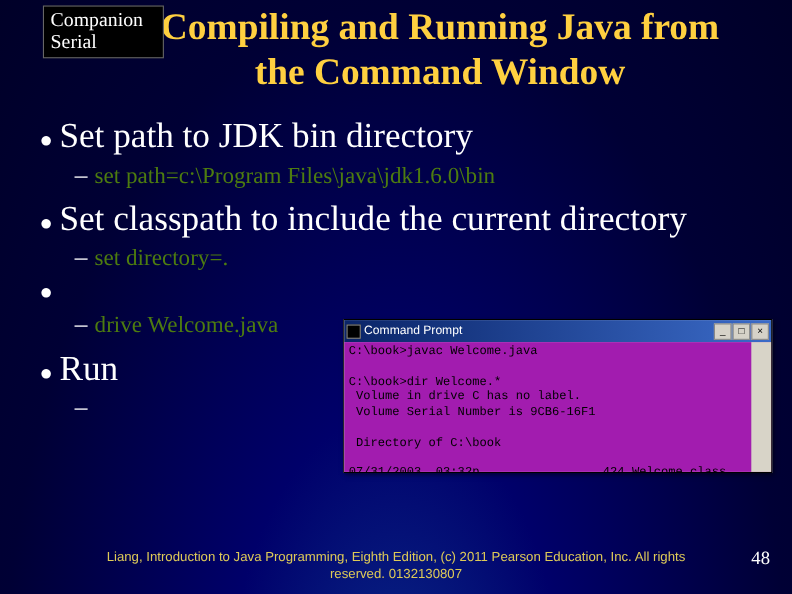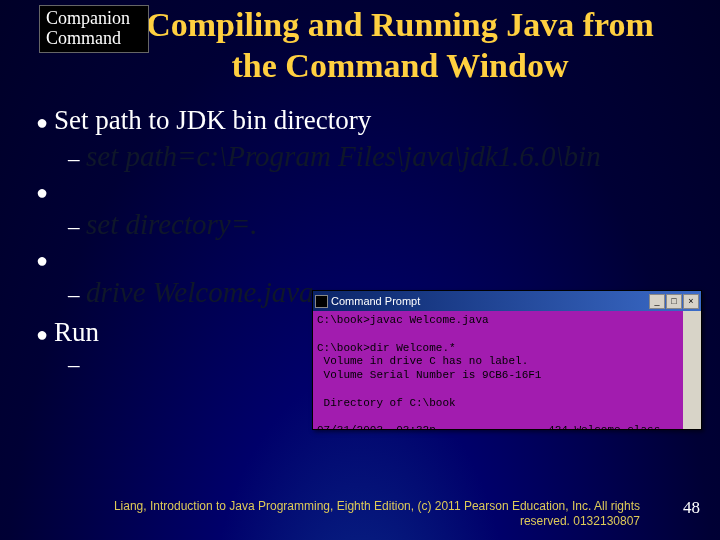--- a/index.html
+++ b/index.html
@@ -45,38 +45,37 @@
     align-items: baseline;
     margin-bottom: 4px;
   }
   .bullet-dot {
     color: #fff;
     font-size: 20px;
     width: 24px;
     text-align: center;
   }
   .bullet-text {
-    font-size: 27px;
+    font-size: 32px;
     color: #fff;
   }
   .sub-row {
     display: flex;
     align-items: baseline;
     margin-left: 38px;
     margin-bottom: 8px;
   }
   .sub-dash {
     font-size: 23px;
     color: #fff;
     width: 18px;
   }
   .sub-text {
-    font-size: 29px;
-    color: #0f172a;
-    font-style: italic;
+    font-size: 21px;
+    color: #4d7c0f;
   }
   .cmd-window {
     position: absolute;
     right: 18px;
     top: 290px;
     width: 390px;
     background: #fff;
     border: 1px solid #000;
     box-shadow: 2px 2px 4px rgba(0,0,0,0.5);
     font-family: "Courier New", Courier, monospace;
@@ -113,57 +112,58 @@
     height: 118px;
     overflow: hidden;
     border-right: 18px solid #d8d4c8;
     position: relative;
   }
   .footer {
     position: absolute;
     bottom: 10px;
     left: 0;
     width: 100%;
-    text-align: right;
+    text-align: center;
     color: #deca58;
     font-size: 12px;
     font-family: Arial, sans-serif;
     padding: 0 80px;
     line-height: 1.3;
   }
   .pagenum {
     position: absolute;
     bottom: 22px;
     right: 20px;
     color: #fff;
     font-size: 17px;
   }
 </style>
 </head>
 <body>
 
 <div class="badge">
   <span>Companion</span><br>
-  <span>Command</span>
+  <span>Serial</span>
 </div>
 
 <div class="title">Compiling and Running Java from the Command Window</div>
 
 <div class="content">
   <div class="bullet-row">
     <span class="bullet-dot">●</span>
     <span class="bullet-text">Set path to JDK bin directory</span>
   </div>
   <div class="sub-row">
     <span class="sub-dash">–</span>
     <span class="sub-text">set path=c:\Program Files\java\jdk1.6.0\bin</span>
   </div>
 
   <div class="bullet-row">
     <span class="bullet-dot">●</span>
+    <span class="bullet-text">Set classpath to include the current directory</span>
   </div>
   <div class="sub-row">
     <span class="sub-dash">–</span>
     <span class="sub-text">set directory=.</span>
   </div>
 
   <div class="bullet-row">
     <span class="bullet-dot">●</span>
   </div>
   <div class="sub-row">

